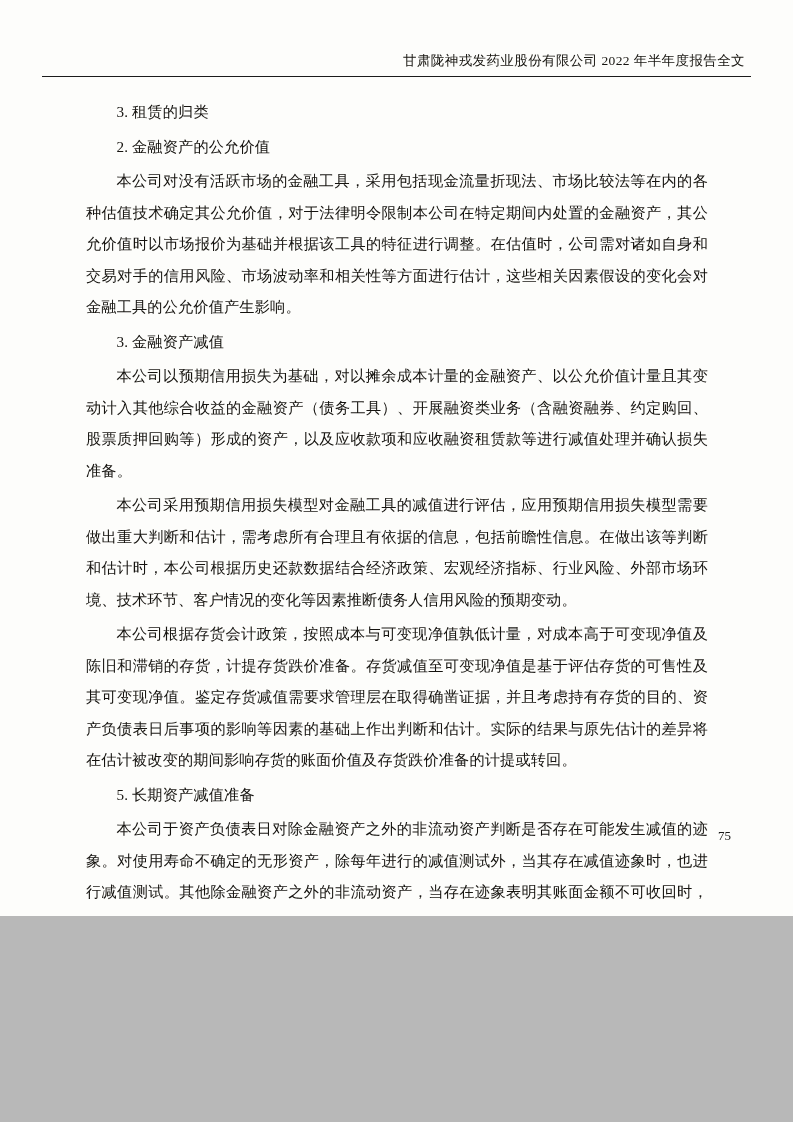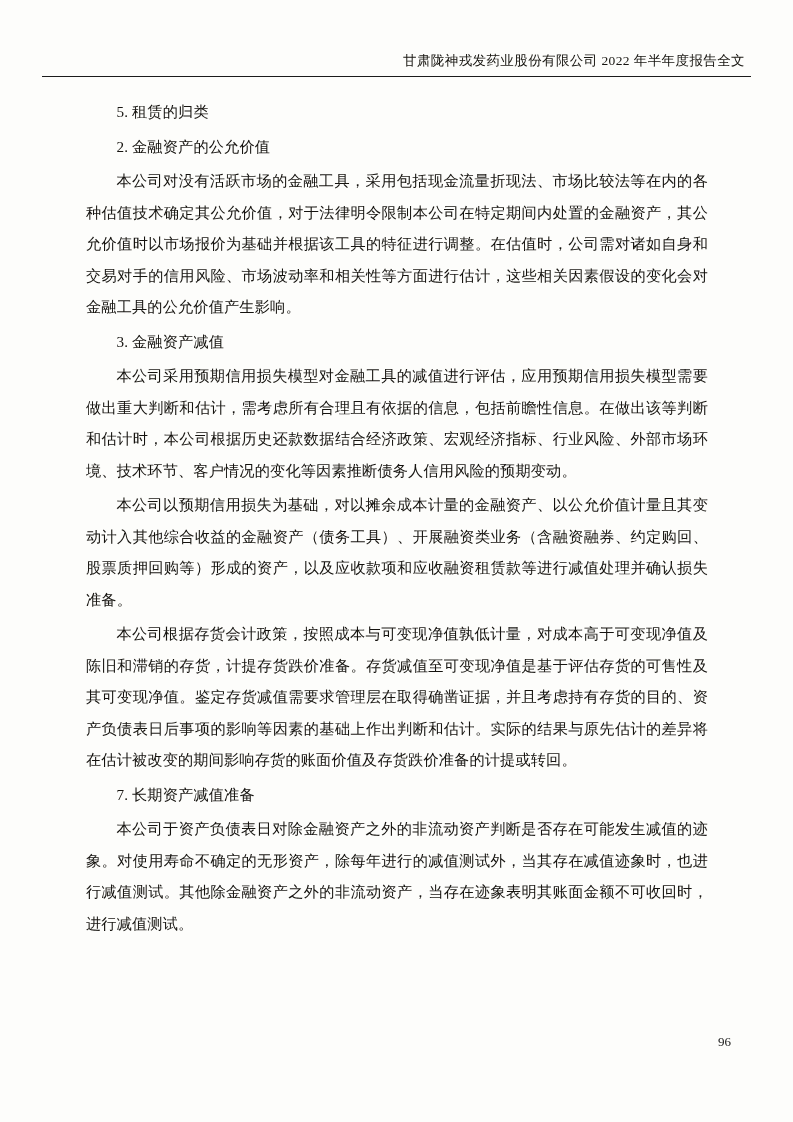--- a/index.html
+++ b/index.html
@@ -3,21 +3,21 @@
 <meta charset="utf-8">
 <style>
   html, body {
     margin: 0;
     padding: 0;
     background: #b8b8b8;
   }
   .page {
     position: relative;
     width: 793px;
-    height: 1122px;
+    height: 916px;
     background: #fdfdfb;
     margin: 0 auto;
     box-sizing: border-box;
     font-family: "Liberation Serif", "DejaVu Serif", serif;
     color: #15130f;
     overflow: hidden;
   }
   .header {
     position: absolute;
     top: 52px;
@@ -67,27 +67,27 @@
 </style>
 </head>
 <body>
 
 <div class="page">
 
   <div class="header">甘肃陇神戎发药业股份有限公司 2022 年半年度报告全文</div>
   <div class="header-rule"></div>
 
   <div class="content">
-    <p class="heading">5. 租赁的归类</p>
+    <p class="heading">3. 租赁的归类</p>
     <p class="heading">2. 金融资产的公允价值</p>
     <p class="indent">本公司对没有活跃市场的金融工具，采用包括现金流量折现法、市场比较法等在内的各种估值技术确定其公允价值，对于法律明令限制本公司在特定期间内处置的金融资产，其公允价值时以市场报价为基础并根据该工具的特征进行调整。在估值时，公司需对诸如自身和交易对手的信用风险、市场波动率和相关性等方面进行估计，这些相关因素假设的变化会对金融工具的公允价值产生影响。</p>
     <p class="heading">3. 金融资产减值</p>
+    <p class="indent">本公司以预期信用损失为基础，对以摊余成本计量的金融资产、以公允价值计量且其变动计入其他综合收益的金融资产（债务工具）、开展融资类业务（含融资融券、约定购回、股票质押回购等）形成的资产，以及应收款项和应收融资租赁款等进行减值处理并确认损失准备。</p>
     <p class="indent">本公司采用预期信用损失模型对金融工具的减值进行评估，应用预期信用损失模型需要做出重大判断和估计，需考虑所有合理且有依据的信息，包括前瞻性信息。在做出该等判断和估计时，本公司根据历史还款数据结合经济政策、宏观经济指标、行业风险、外部市场环境、技术环节、客户情况的变化等因素推断债务人信用风险的预期变动。</p>
-    <p class="indent">本公司以预期信用损失为基础，对以摊余成本计量的金融资产、以公允价值计量且其变动计入其他综合收益的金融资产（债务工具）、开展融资类业务（含融资融券、约定购回、股票质押回购等）形成的资产，以及应收款项和应收融资租赁款等进行减值处理并确认损失准备。</p>
     <p class="indent">本公司根据存货会计政策，按照成本与可变现净值孰低计量，对成本高于可变现净值及陈旧和滞销的存货，计提存货跌价准备。存货减值至可变现净值是基于评估存货的可售性及其可变现净值。鉴定存货减值需要求管理层在取得确凿证据，并且考虑持有存货的目的、资产负债表日后事项的影响等因素的基础上作出判断和估计。实际的结果与原先估计的差异将在估计被改变的期间影响存货的账面价值及存货跌价准备的计提或转回。</p>
-    <p class="heading">7. 长期资产减值准备</p>
+    <p class="heading">5. 长期资产减值准备</p>
     <p class="indent">本公司于资产负债表日对除金融资产之外的非流动资产判断是否存在可能发生减值的迹象。对使用寿命不确定的无形资产，除每年进行的减值测试外，当其存在减值迹象时，也进行减值测试。其他除金融资产之外的非流动资产，当存在迹象表明其账面金额不可收回时，进行减值测试。</p>
 
   </div>
 
-  <div class="footer-page">96</div>
+  <div class="footer-page">75</div>
 
 </div>
 
 </body></html>

